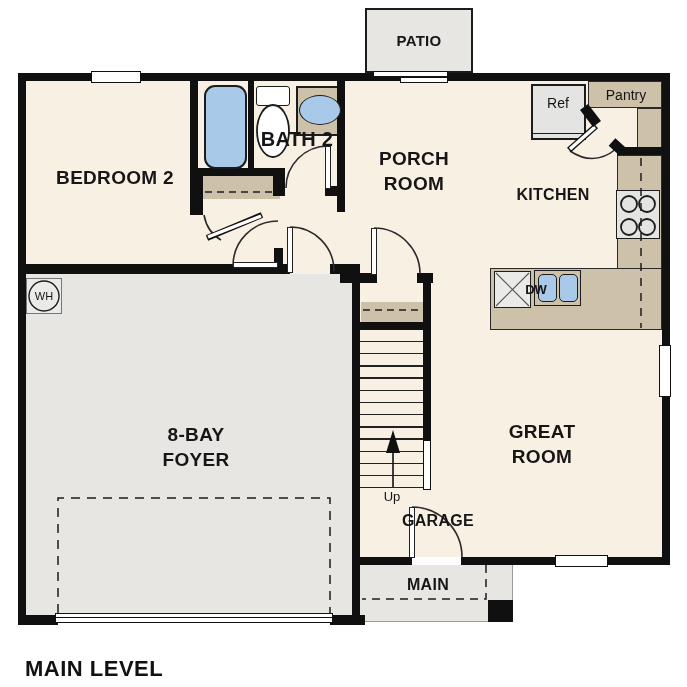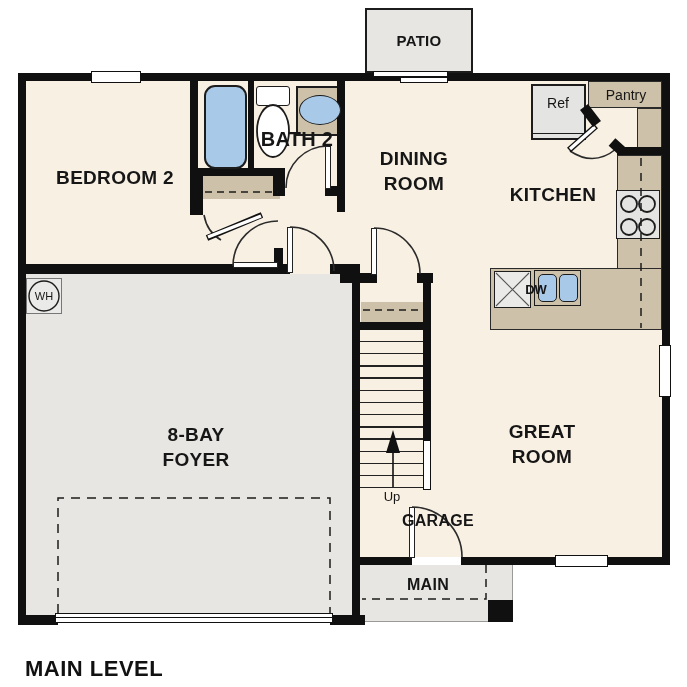--- a/index.html
+++ b/index.html
@@ -141,24 +141,24 @@
     <g>
       <line x1="393" y1="487" x2="393" y2="451" stroke="#111" stroke-width="1.6"></line>
       <polygon points="393,430 386,453 400,453" fill="#111"></polygon>
     </g>
   </svg>
 
   <div class="lbl" style="left:419px;top:41px;font-size:15px;">PATIO</div>
   <div class="lbl" style="left:115px;top:178px;font-size:19px;">BEDROOM 2</div>
   <div class="lbl" style="left:297px;top:139px;font-size:20px;">BATH 2</div>
   <div class="lbl" style="left:414px;top:172px;font-size:19px;">
-    <div>DINING</div>
+    <div>PORCH</div>
     <div>ROOM</div>
   </div>
-  <div class="lbl" style="left:553px;top:195px;font-size:19px;">KITCHEN</div>
+  <div class="lbl" style="left:553px;top:195px;font-size:16px;">KITCHEN</div>
   <div class="lbl sm" style="left:626px;top:95px;font-size:14px;">Pantry</div>
   <div class="lbl sm" style="left:558px;top:103px;font-size:14px;">Ref</div>
   <div class="lbl" style="left:542px;top:445px;font-size:19px;">
     <div>GREAT</div>
     <div>ROOM</div>
   </div>
   <div class="lbl" style="left:196px;top:448px;font-size:19px;">
     <div>8-BAY</div>
     <div>FOYER</div>
   </div>

